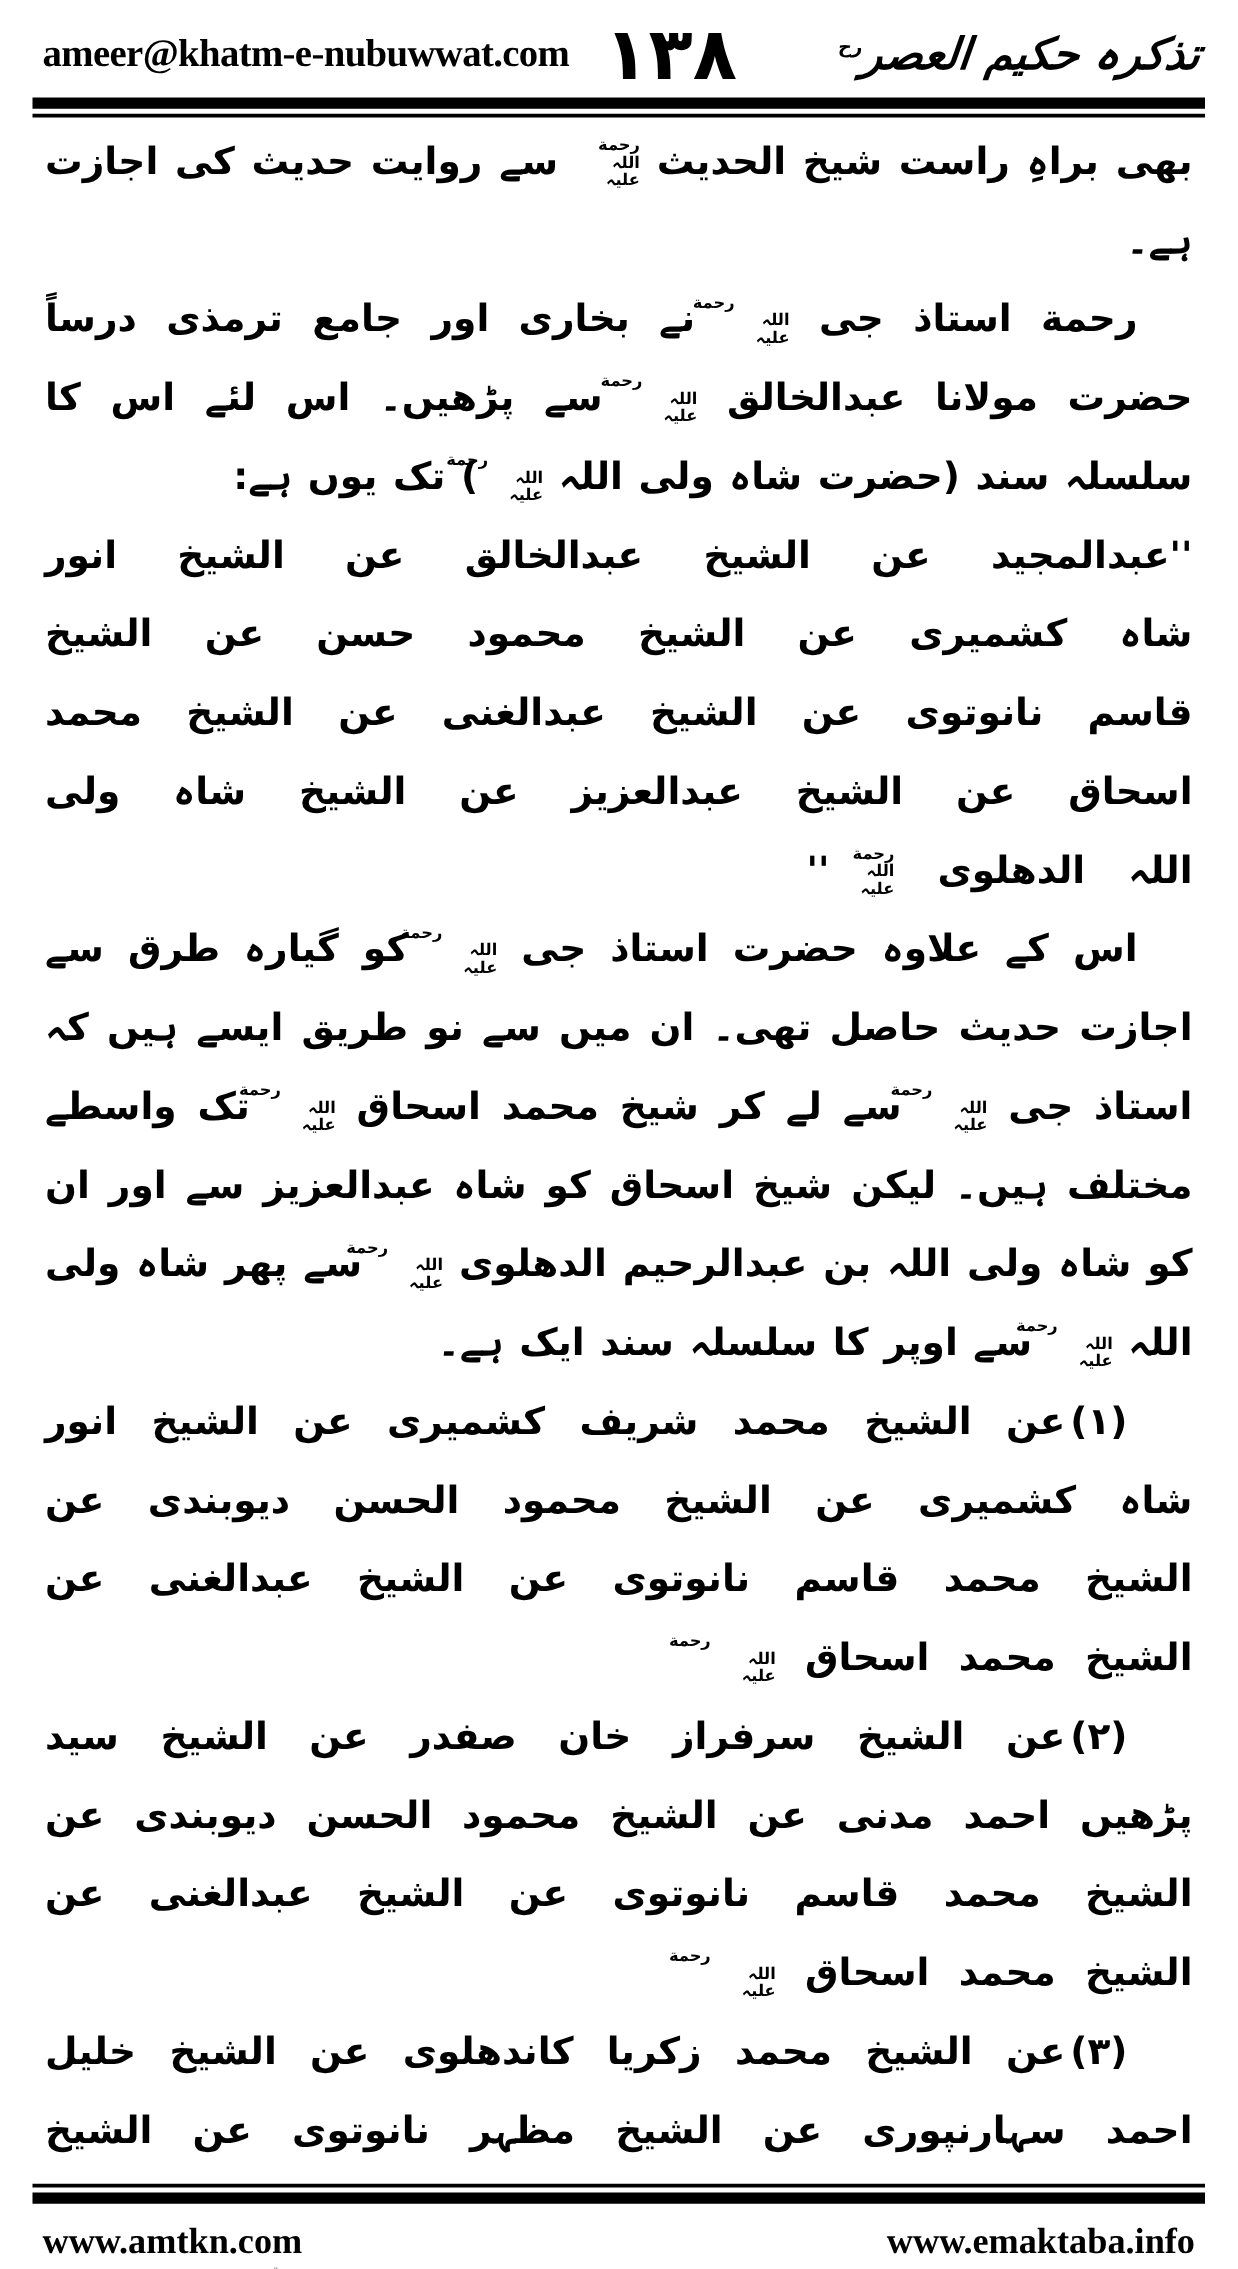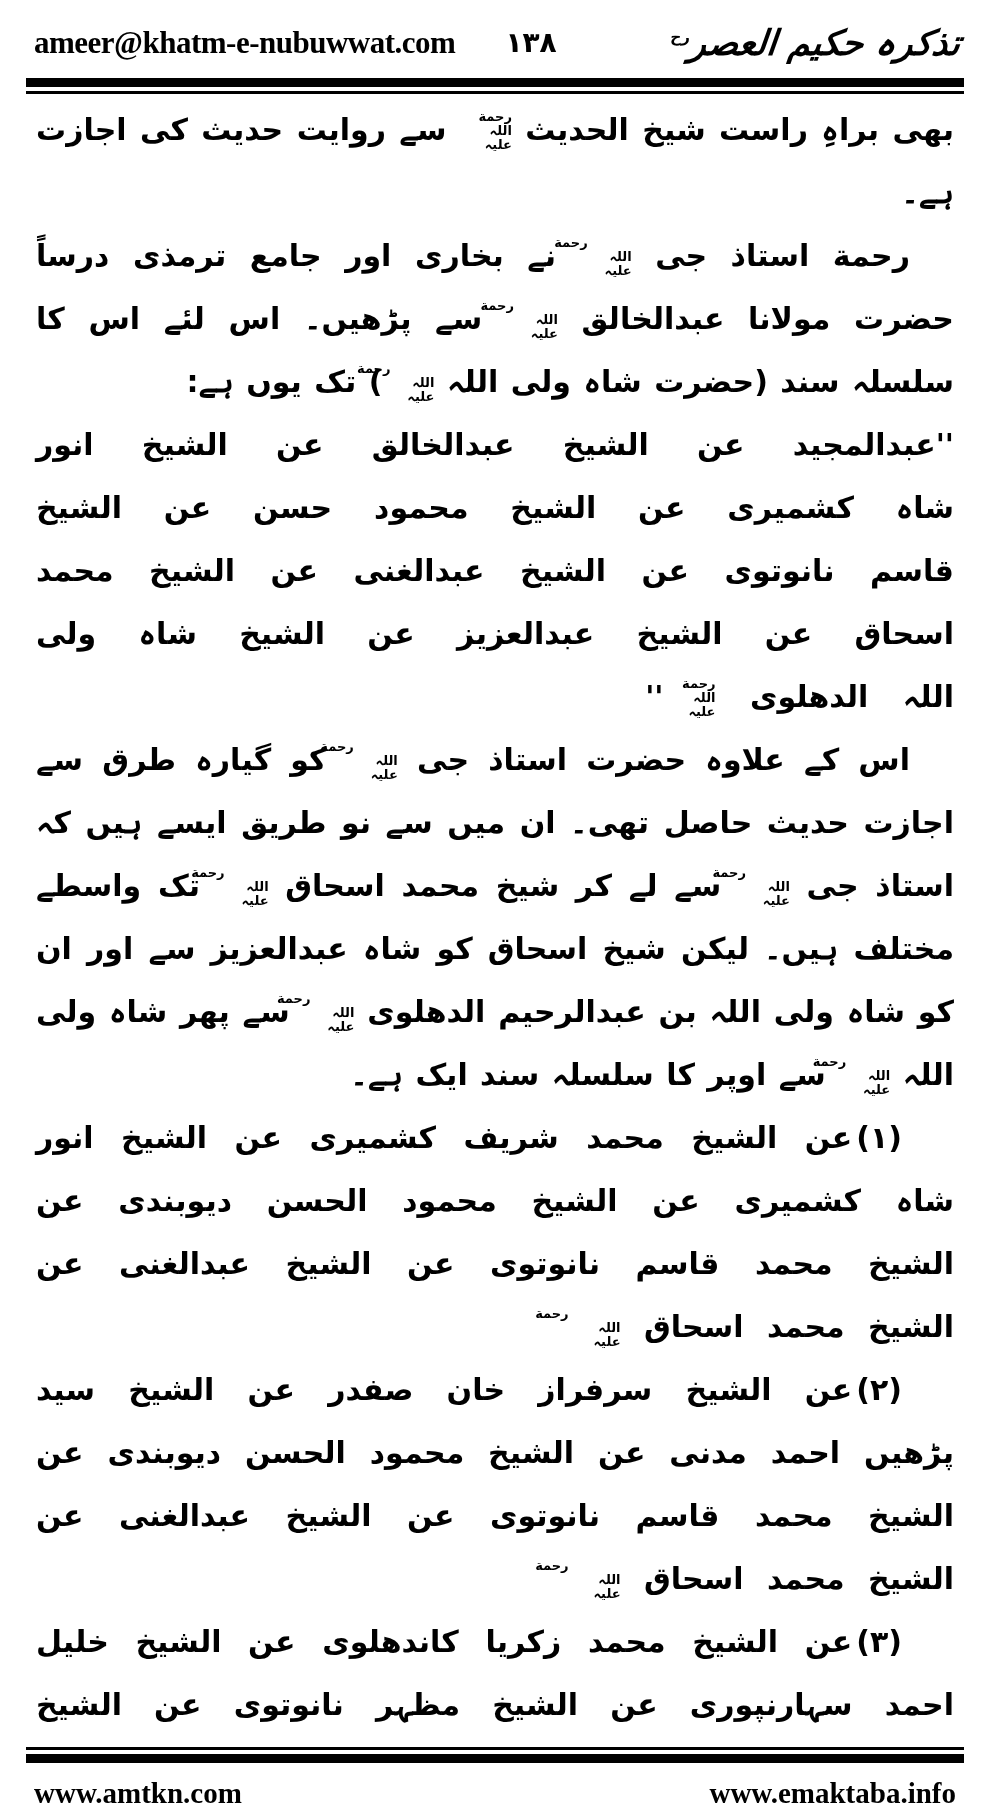--- a/index.html
+++ b/index.html
@@ -11,33 +11,32 @@
     color: #000000;
     overflow: hidden;
     font-family: "DejaVu Sans", sans-serif;
   }
   
   .header {
     display: flex;
     align-items: center;
     padding: 12px 30px 4px 34px;
     height: 62px;
-    gap: 22px;
   }
   .email {
     font-family: "Liberation Serif", serif;
     font-weight: bold;
     font-size: 31px;
     letter-spacing: -0.5px;
     white-space: nowrap;
   }
   .pagenum {
     font-family: "DejaVu Sans", sans-serif;
     font-weight: bold;
-    font-size: 28px;
+    font-size: 58px;
     margin-left: 28px;
     line-height: 1;
   }
   .spacer { flex: 1; }
   .title {
     direction: rtl;
     font-family: "DejaVu Sans", sans-serif;
     font-weight: bold;
     font-style: italic;
     font-size: 35px;

